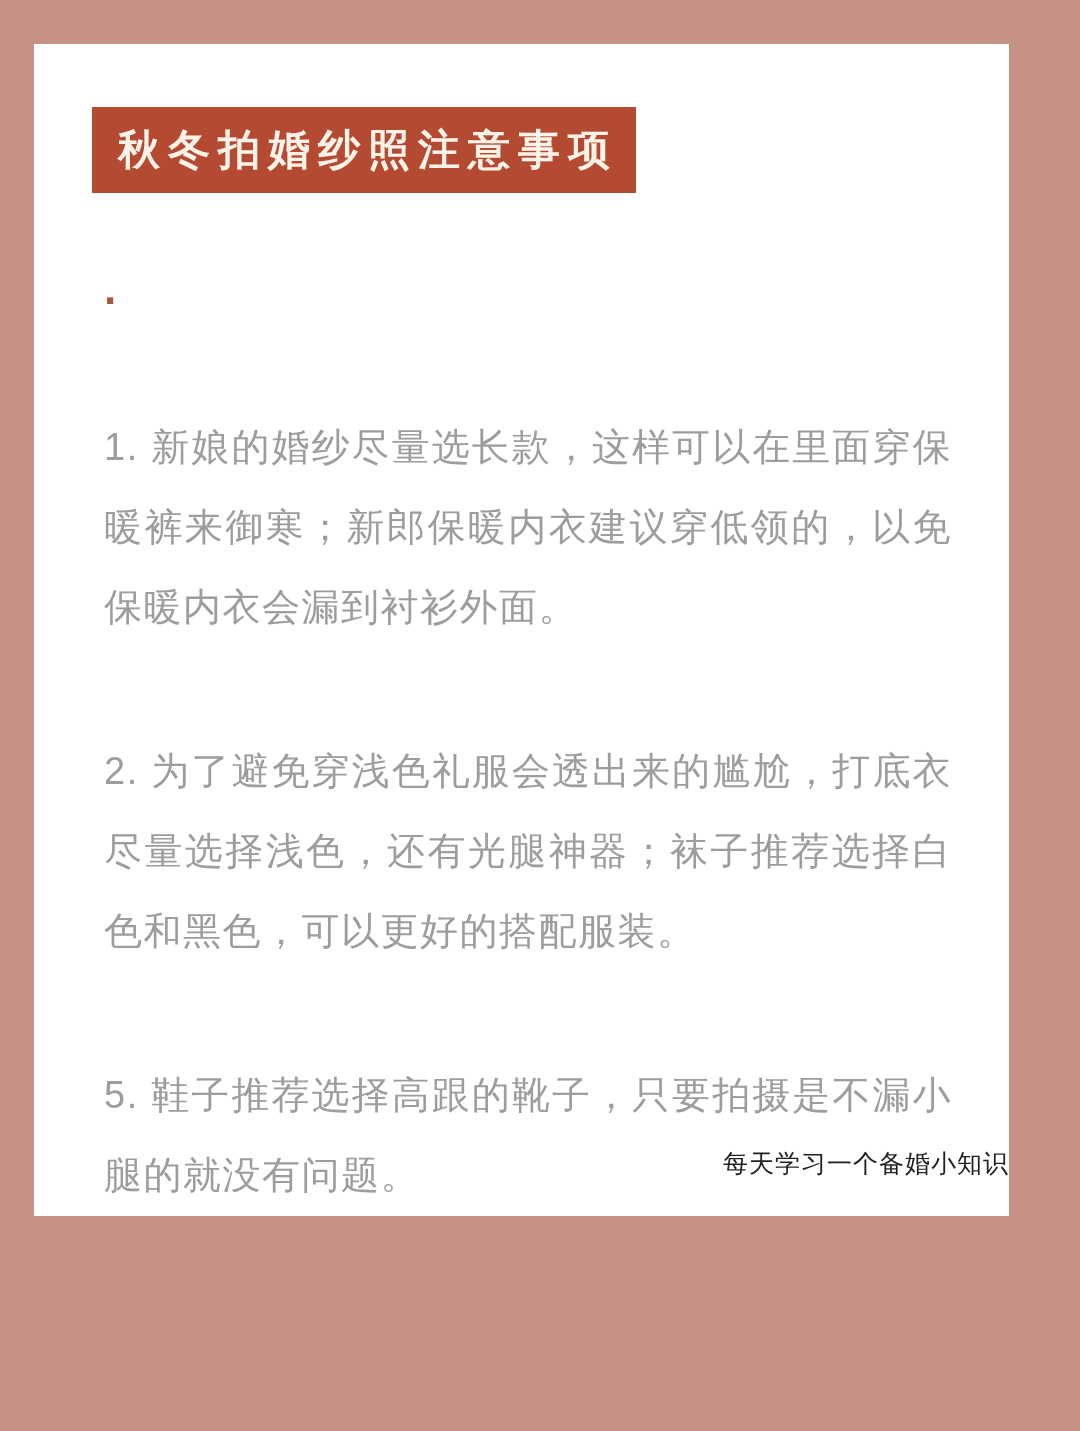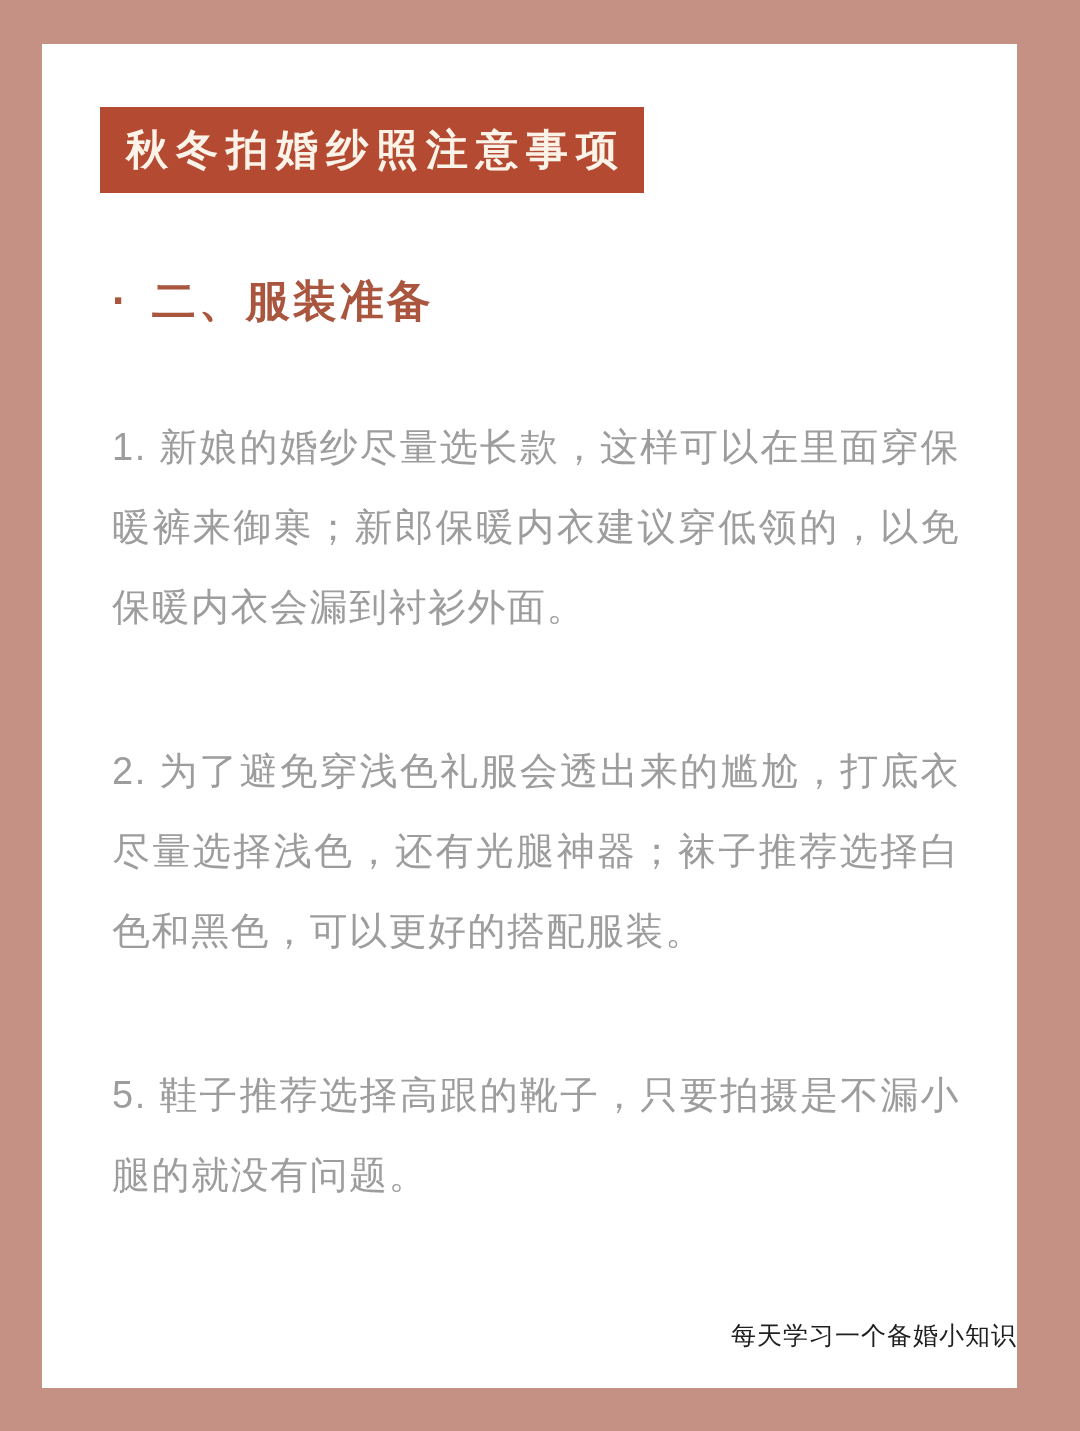--- a/index.html
+++ b/index.html
@@ -12,24 +12,24 @@
     overflow: hidden;
   }
   .stage {
     position: relative;
     width: 1080px;
     height: 1431px;
     background: #c59184;
   }
   .card {
     position: absolute;
-    left: 42px;
+    left: 34px;
     top: 44px;
     width: 975px;
-    height: 1344px;
+    height: 1172px;
     background: #ffffff;
   }
   .badge {
     display: inline-block;
     margin: 63px 0 0 58px;
     background: #b54a32;
     color: #fbf3e8;
     font-size: 42px;
     font-weight: bold;
     letter-spacing: 8px;
@@ -78,21 +78,20 @@
 </head>
 <body>
 
 <div class="stage">
   <div class="card">
 
     <div class="badge">秋冬拍婚纱照注意事项</div>
 
     <div class="heading">
       <span class="bullet">·</span>
-      <span>二、服装准备</span>
     </div>
 
     <div class="content">
       <p>1. 新娘的婚纱尽量选长款，这样可以在里面穿保暖裤来御寒；新郎保暖内衣建议穿低领的，以免保暖内衣会漏到衬衫外面。</p>
       <p>2. 为了避免穿浅色礼服会透出来的尴尬，打底衣尽量选择浅色，还有光腿神器；袜子推荐选择白色和黑色，可以更好的搭配服装。</p>
       <p>5. 鞋子推荐选择高跟的靴子，只要拍摄是不漏小腿的就没有问题。</p>
     </div>
 
     <div class="footer">每天学习一个备婚小知识</div>
   </div>

